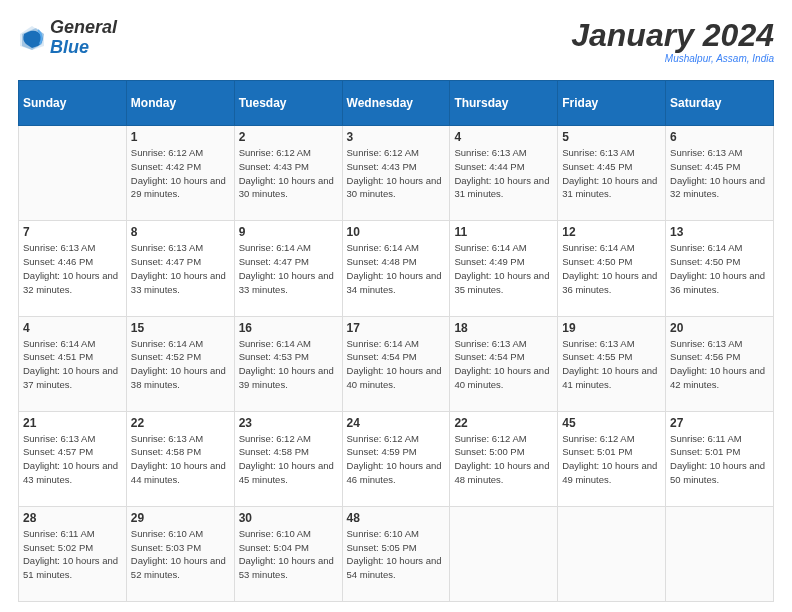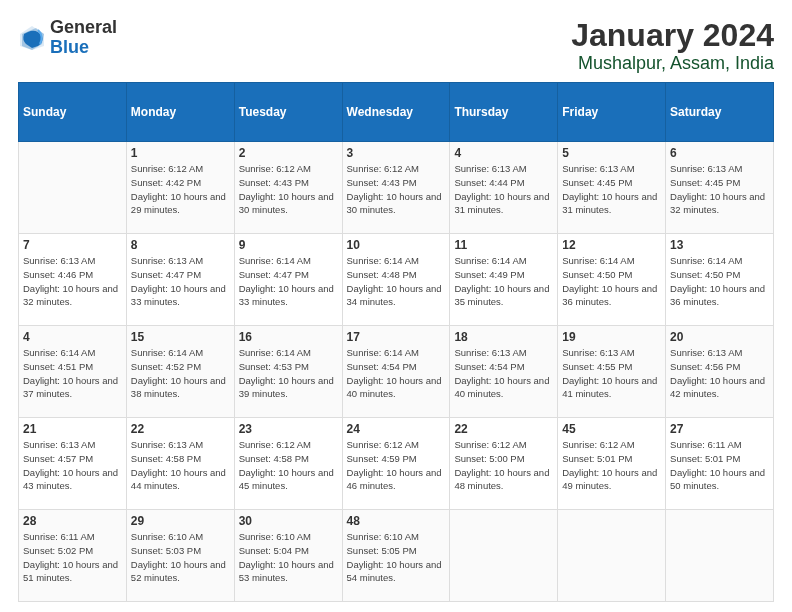--- a/index.html
+++ b/index.html
@@ -14,58 +14,59 @@
       width: 792px;
       height: 612px;
       padding: 18px 18px 10px 18px;
       display: flex;
       flex-direction: column;
     }
     .header {
       display: flex;
       justify-content: space-between;
       align-items: flex-start;
-      margin-bottom: 8px;
+      margin-bottom: 16px;
+      font-style: italic;
     }
     .logo {
       display: flex;
       align-items: center;
       gap: 4px;
     }
     .logo-icon {
       width: 28px;
       height: 28px;
     }
     .title-block {
       text-align: right;
     }
     .title-block h1 {
       font-size: 32px;
       font-weight: bold;
       color: #333;
       line-height: 1.1;
     }
     .title-block h2 {
-      font-size: 18px;
+      font-size: 10px;
       font-weight: normal;
-      color: #14532d;
+      color: #3b82f6;
     }
     .calendar {
       flex: 1;
       border: 1px solid #ccc;
       border-collapse: collapse;
       width: 100%;
       table-layout: fixed;
     }
     .calendar th {
       background: #1a6fba;
       color: #fff;
       font-size: 12px;
       font-weight: bold;
-      padding: 22px 4px;
+      padding: 15px 4px;
       text-align: left;
       border: 1px solid #1560a0;
     }
     .calendar td {
       vertical-align: top;
       padding: 4px 4px;
       font-size: 10px;
       color: #333;
       border: 1px solid #ddd;
       height: 88px;

